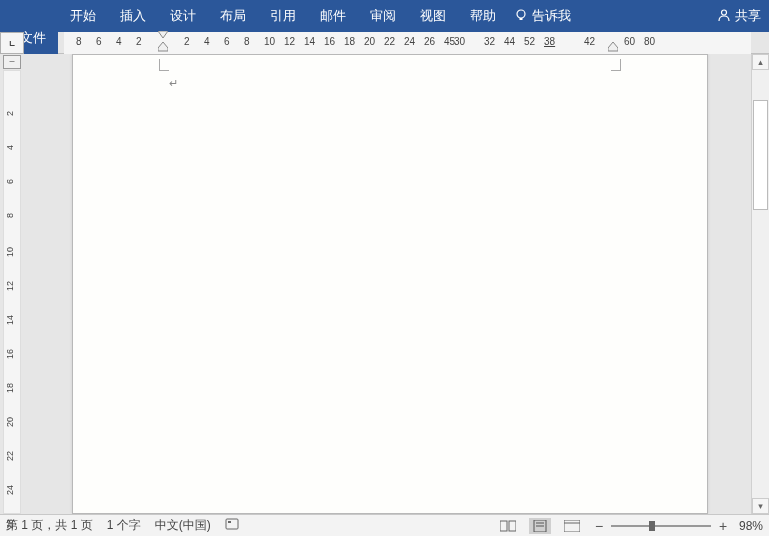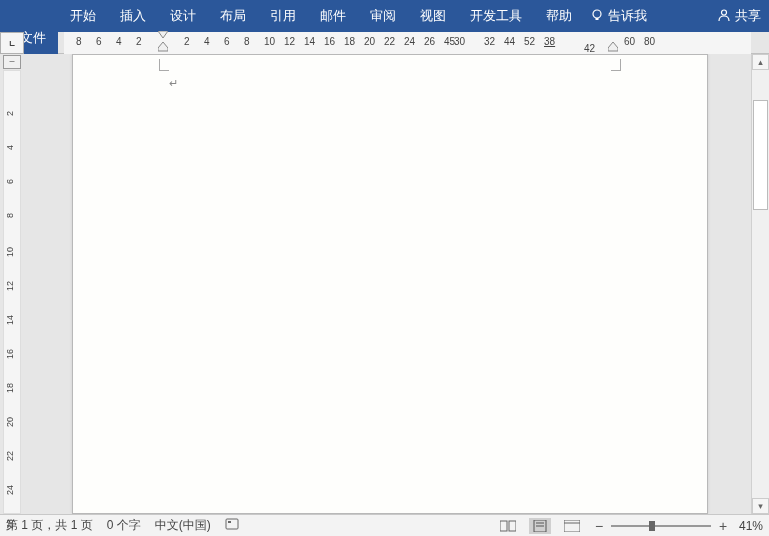--- a/index.html
+++ b/index.html
@@ -53,21 +53,20 @@
 <div class="ribbon">
   <div class="tab file">文件</div>
   <div class="tab">开始</div>
   <div class="tab">插入</div>
   <div class="tab">设计</div>
   <div class="tab">布局</div>
   <div class="tab">引用</div>
   <div class="tab">邮件</div>
   <div class="tab">审阅</div>
   <div class="tab">视图</div>
-  <div class="tab">开发工具</div>
   <div class="tab">帮助</div>
   <div class="tell-me">
     <span class="bulb">
       <svg width="14" height="14" viewBox="0 0 14 14">
           <circle cx="7" cy="6" r="4" fill="none" stroke="#fff" stroke-width="1.2"></circle>
           <rect x="5.5" y="10" width="3" height="2" fill="#fff"></rect>
         </svg>
     </span>
     <span>告诉我</span>
   </div>
@@ -117,21 +116,21 @@
       <span class="tick" style="left: 320px;">22</span>
       <span class="tick" style="left: 340px;">24</span>
       <span class="tick" style="left: 360px;">26</span>
       <span class="tick" style="left: 380px;">45</span>
       <span class="tick" style="left: 390px;">30</span>
       <span class="tick" style="left: 420px;">32</span>
       <span class="tick" style="left: 440px;">44</span>
       <span class="tick" style="left: 460px;">52</span>
       <span class="tick" style="left: 480px; text-decoration: underline;">38</span>
       <span class="tick" style="left: 500px;"></span>
-      <span class="tick" style="left: 520px; margin-top: 7px;">42</span>
+      <span class="tick" style="left: 520px;">42</span>
       <span class="tick" style="left: 540px; margin-top: 36px;">44</span>
       <span class="tick" style="left: 560px;">60</span>
       <span class="tick" style="left: 580px;">80</span>
     </div>
   <div class="ruler-scroll-gap"></div>
 </div>
 
 <div class="workspace">
   <div class="ruler-v-wrap">
     <div class="collapse-btn">–</div>
@@ -165,21 +164,21 @@
     <div class="arrow">▴</div>
     <div class="track">
       <div class="thumb"></div>
     </div>
     <div class="arrow">▾</div>
   </div>
 </div>
 
 <div class="statusbar">
   <span>第 1 页，共 1 页</span>
-  <span>0 个字</span>
+  <span>1 个字</span>
   <span>中文(中国)</span>
   <span>
     <svg width="14" height="14" viewBox="0 0 14 14">
         <rect x="1" y="2" width="12" height="10" rx="1" fill="none" stroke="#666"></rect>
         <rect x="3" y="4" width="3" height="2" fill="#666"></rect>
       </svg>
   </span>
   <div class="right">
     <span class="view-btn">
       <svg width="16" height="12">
@@ -200,15 +199,15 @@
           <line x1="0" y1="3" x2="16" y2="3" stroke="#666"></line>
         </svg>
     </span>
     <div class="zoom-slider">
       <span class="zminus">−</span>
       <div class="zoom-track">
         <div class="zoom-thumb" id="zoom-thumb" style="left: 38px;"></div>
       </div>
       <span class="zplus">+</span>
     </div>
-    <span>41%</span>
+    <span>98%</span>
   </div>
 </div>
 
 </body></html>

